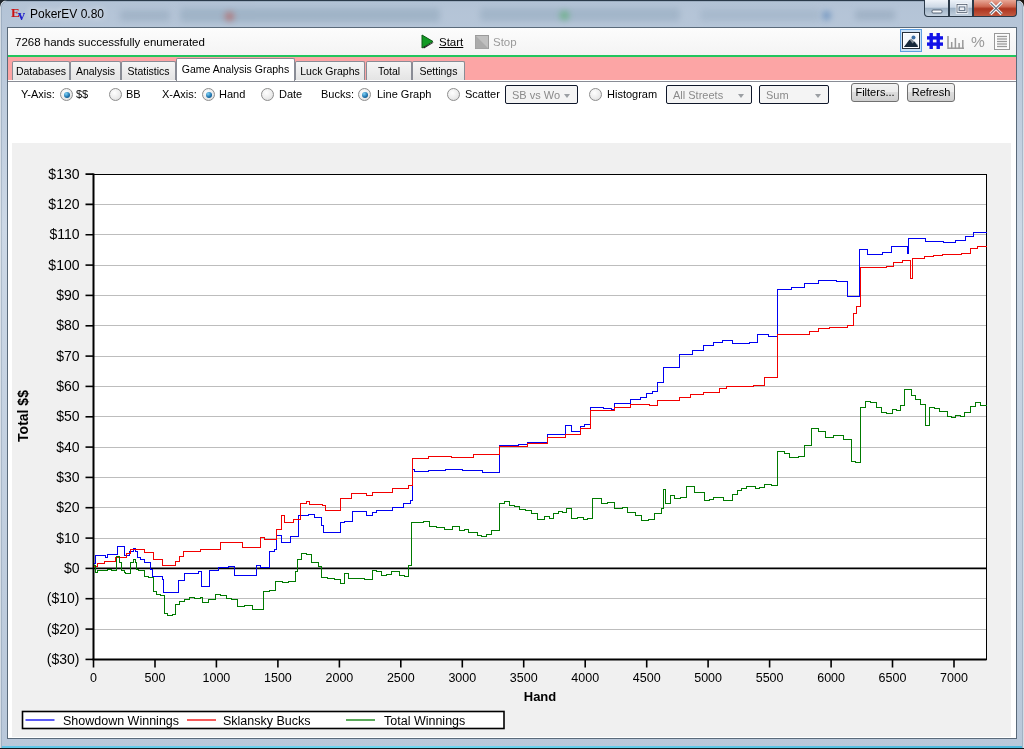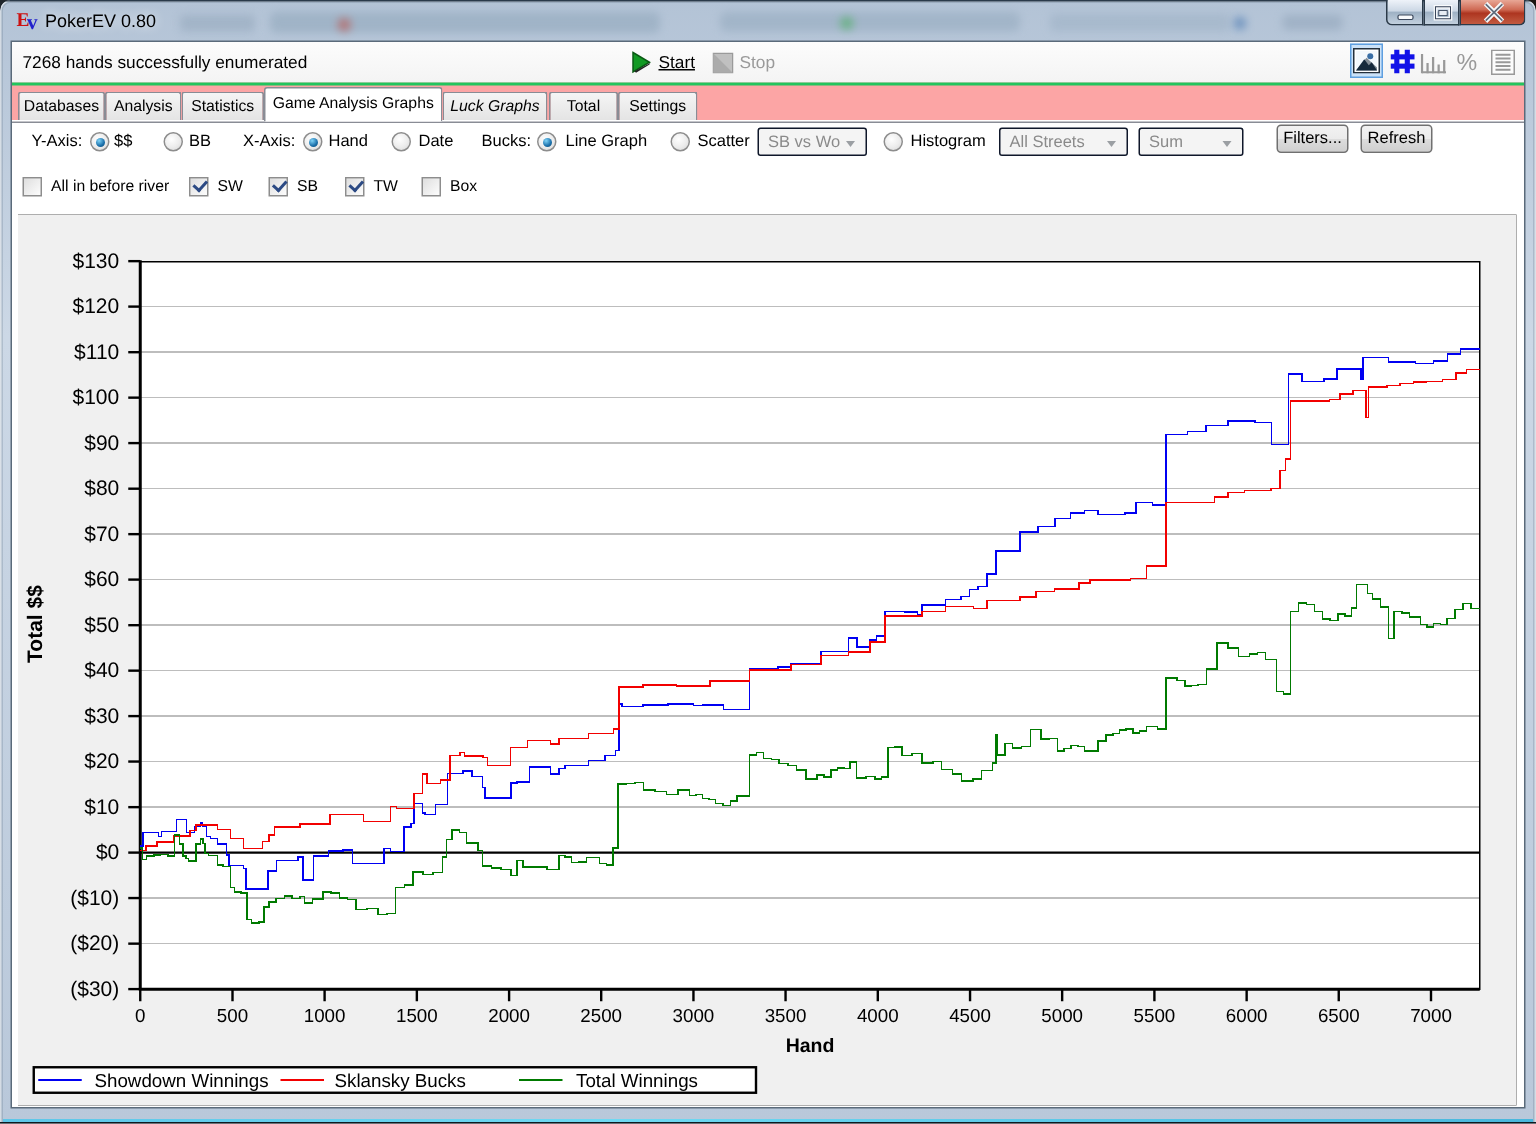--- a/index.html
+++ b/index.html
@@ -147,21 +147,21 @@
             <path d="M3 13.5 H13"></path>
           </g>
         </svg>
     </div>
     <div id="tabstrip">
       <div id="tabline"></div>
       <div class="tab" style="left:4px; width:58px;">Databases</div>
       <div class="tab" style="left:62px; width:51px;">Analysis</div>
       <div class="tab" style="left:113px; width:55px;">Statistics</div>
       <div class="tab" id="tabactive" style="left:168px; width:119px;">Game Analysis Graphs</div>
-      <div class="tab" style="left:287px; width:70px;font-style:italic;">Luck Graphs</div>
+      <div class="tab" style="left:287px; width:70px;">Luck Graphs</div>
       <div class="tab" style="left:358px; width:46px;">Total</div>
       <div class="tab" style="left:404px; width:53px;">Settings</div>
       <div id="pagecover"></div>
     </div>
     <div id="row1">
       <span class="lab" style="left:13px;">Y-Axis:</span>
       <span class="radio on" style="left:52px;"></span>
         <span class="lab" style="left:68px;">$$</span>
       <span class="radio" style="left:101px;"></span>
         <span class="lab" style="left:118px;">BB</span>
@@ -175,32 +175,20 @@
         <span class="lab" style="left:369px;">Line Graph</span>
       <span class="radio" style="left:439px;"></span>
         <span class="lab" style="left:457px;">Scatter</span>
       <span class="combo" style="left:497px;width:73px;">SB vs Wo</span>
       <span class="radio" style="left:581px;"></span>
         <span class="lab" style="left:599px;">Histogram</span>
       <span class="combo" style="left:658px;width:86px;">All Streets</span>
       <span class="combo" style="left:751px;width:70px;">Sum</span>
       <span class="btn" style="left:843px;width:48px;">Filters...</span>
       <span class="btn" style="left:899px;width:48px;">Refresh</span>
-    </div>
-    <div id="row2">
-      <span class="check" style="left:7px;"></span>
-        <span class="lab" style="left:26px;">All in before river</span>
-      <span class="check on" style="left:118px;"></span>
-        <span class="lab" style="left:137px;">SW</span>
-      <span class="check on" style="left:171px;"></span>
-        <span class="lab" style="left:190px;">SB</span>
-      <span class="check on" style="left:222px;"></span>
-        <span class="lab" style="left:241px;">TW</span>
-      <span class="check" style="left:273px;"></span>
-        <span class="lab" style="left:292px;">Box</span>
     </div>
     <div id="chartpanel">
 <svg width="999" height="594" viewBox="0 0 999 594" font-family="Liberation Sans, sans-serif">
 <rect x="0" y="0" width="999" height="594" fill="#f0f0f0"></rect>
 <rect x="81.5" y="31.5" width="893.0" height="485.0" fill="#ffffff"></rect>
 <line x1="81.5" y1="486.1" x2="974.5" y2="486.1" stroke="#bdbdbd" stroke-width="1" shape-rendering="crispEdges"></line>
 <line x1="81.5" y1="455.7" x2="974.5" y2="455.7" stroke="#bdbdbd" stroke-width="1" shape-rendering="crispEdges"></line>
 <line x1="81.5" y1="395.1" x2="974.5" y2="395.1" stroke="#bdbdbd" stroke-width="1" shape-rendering="crispEdges"></line>
 <line x1="81.5" y1="364.7" x2="974.5" y2="364.7" stroke="#bdbdbd" stroke-width="1" shape-rendering="crispEdges"></line>
 <line x1="81.5" y1="334.4" x2="974.5" y2="334.4" stroke="#bdbdbd" stroke-width="1" shape-rendering="crispEdges"></line>

